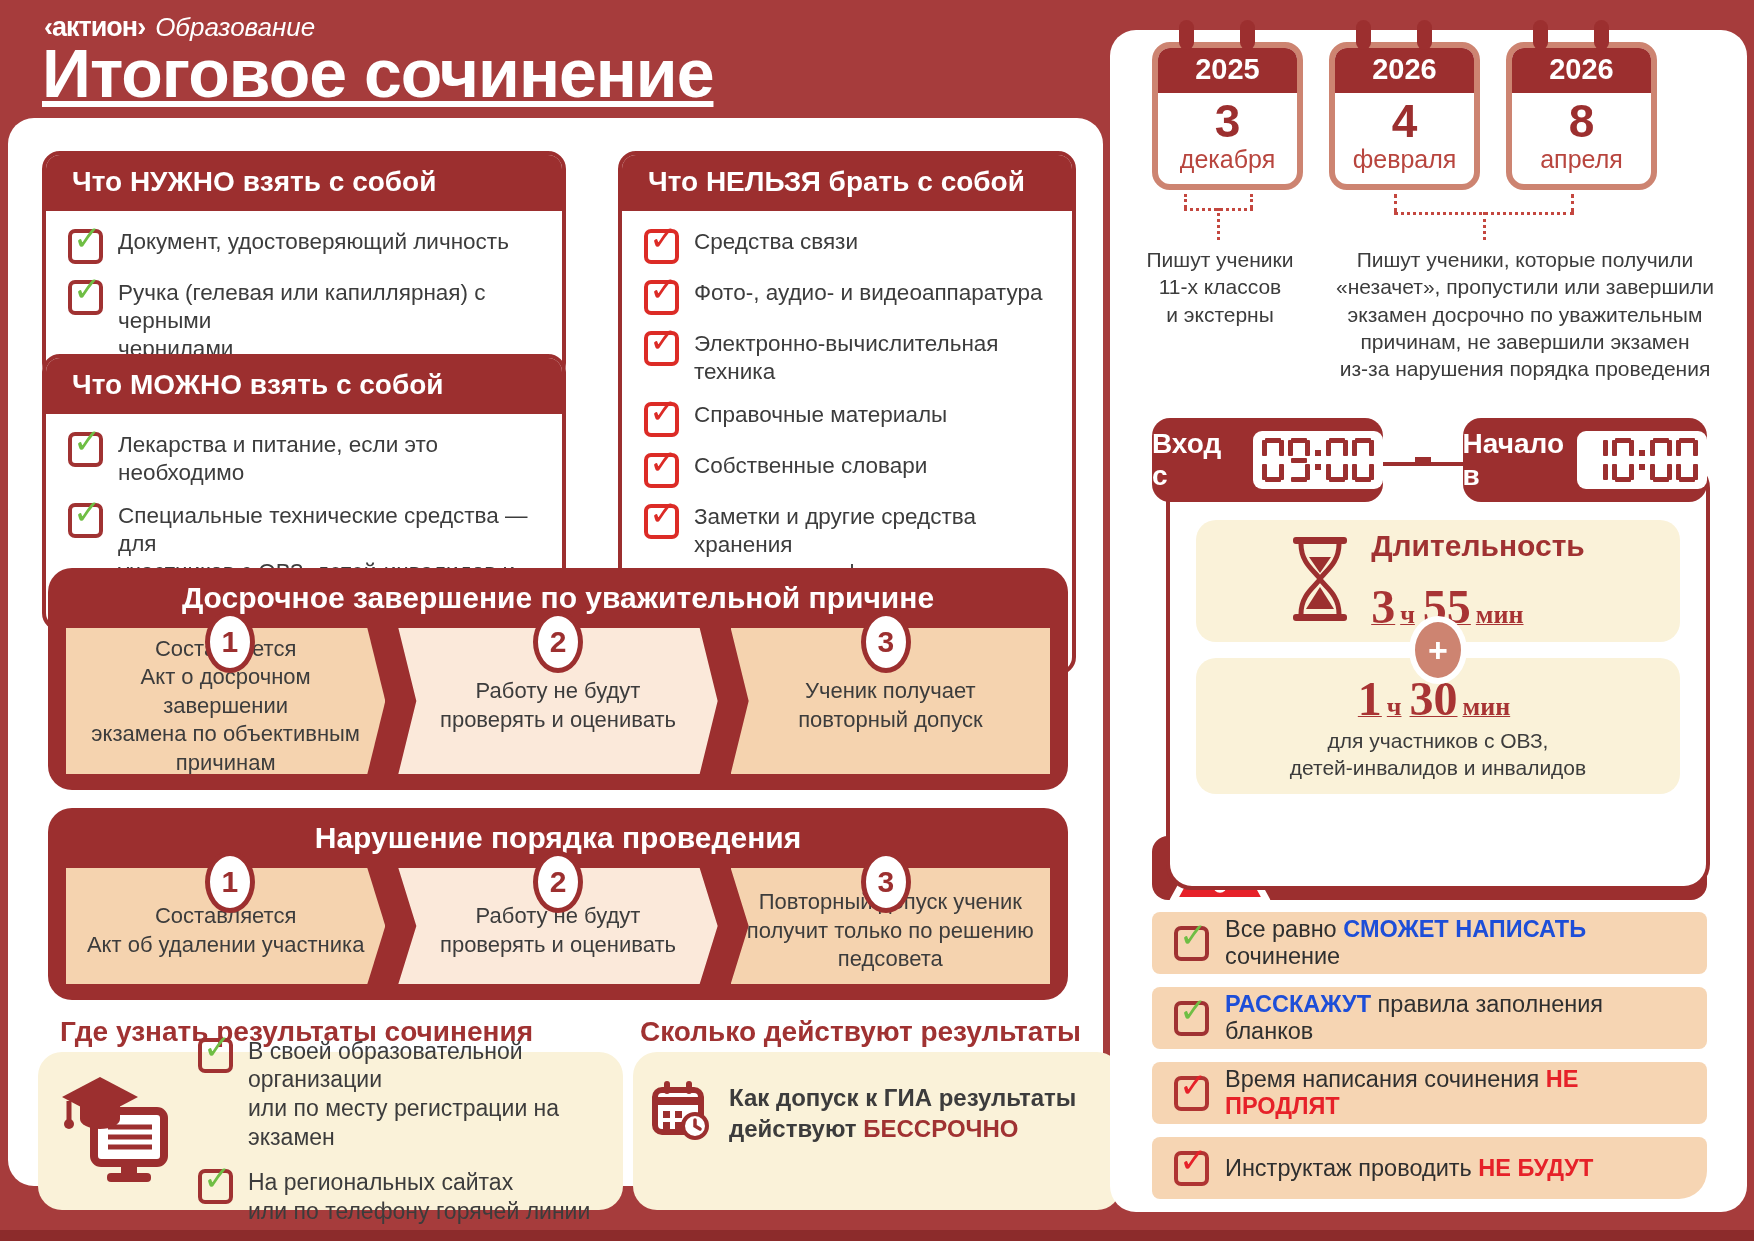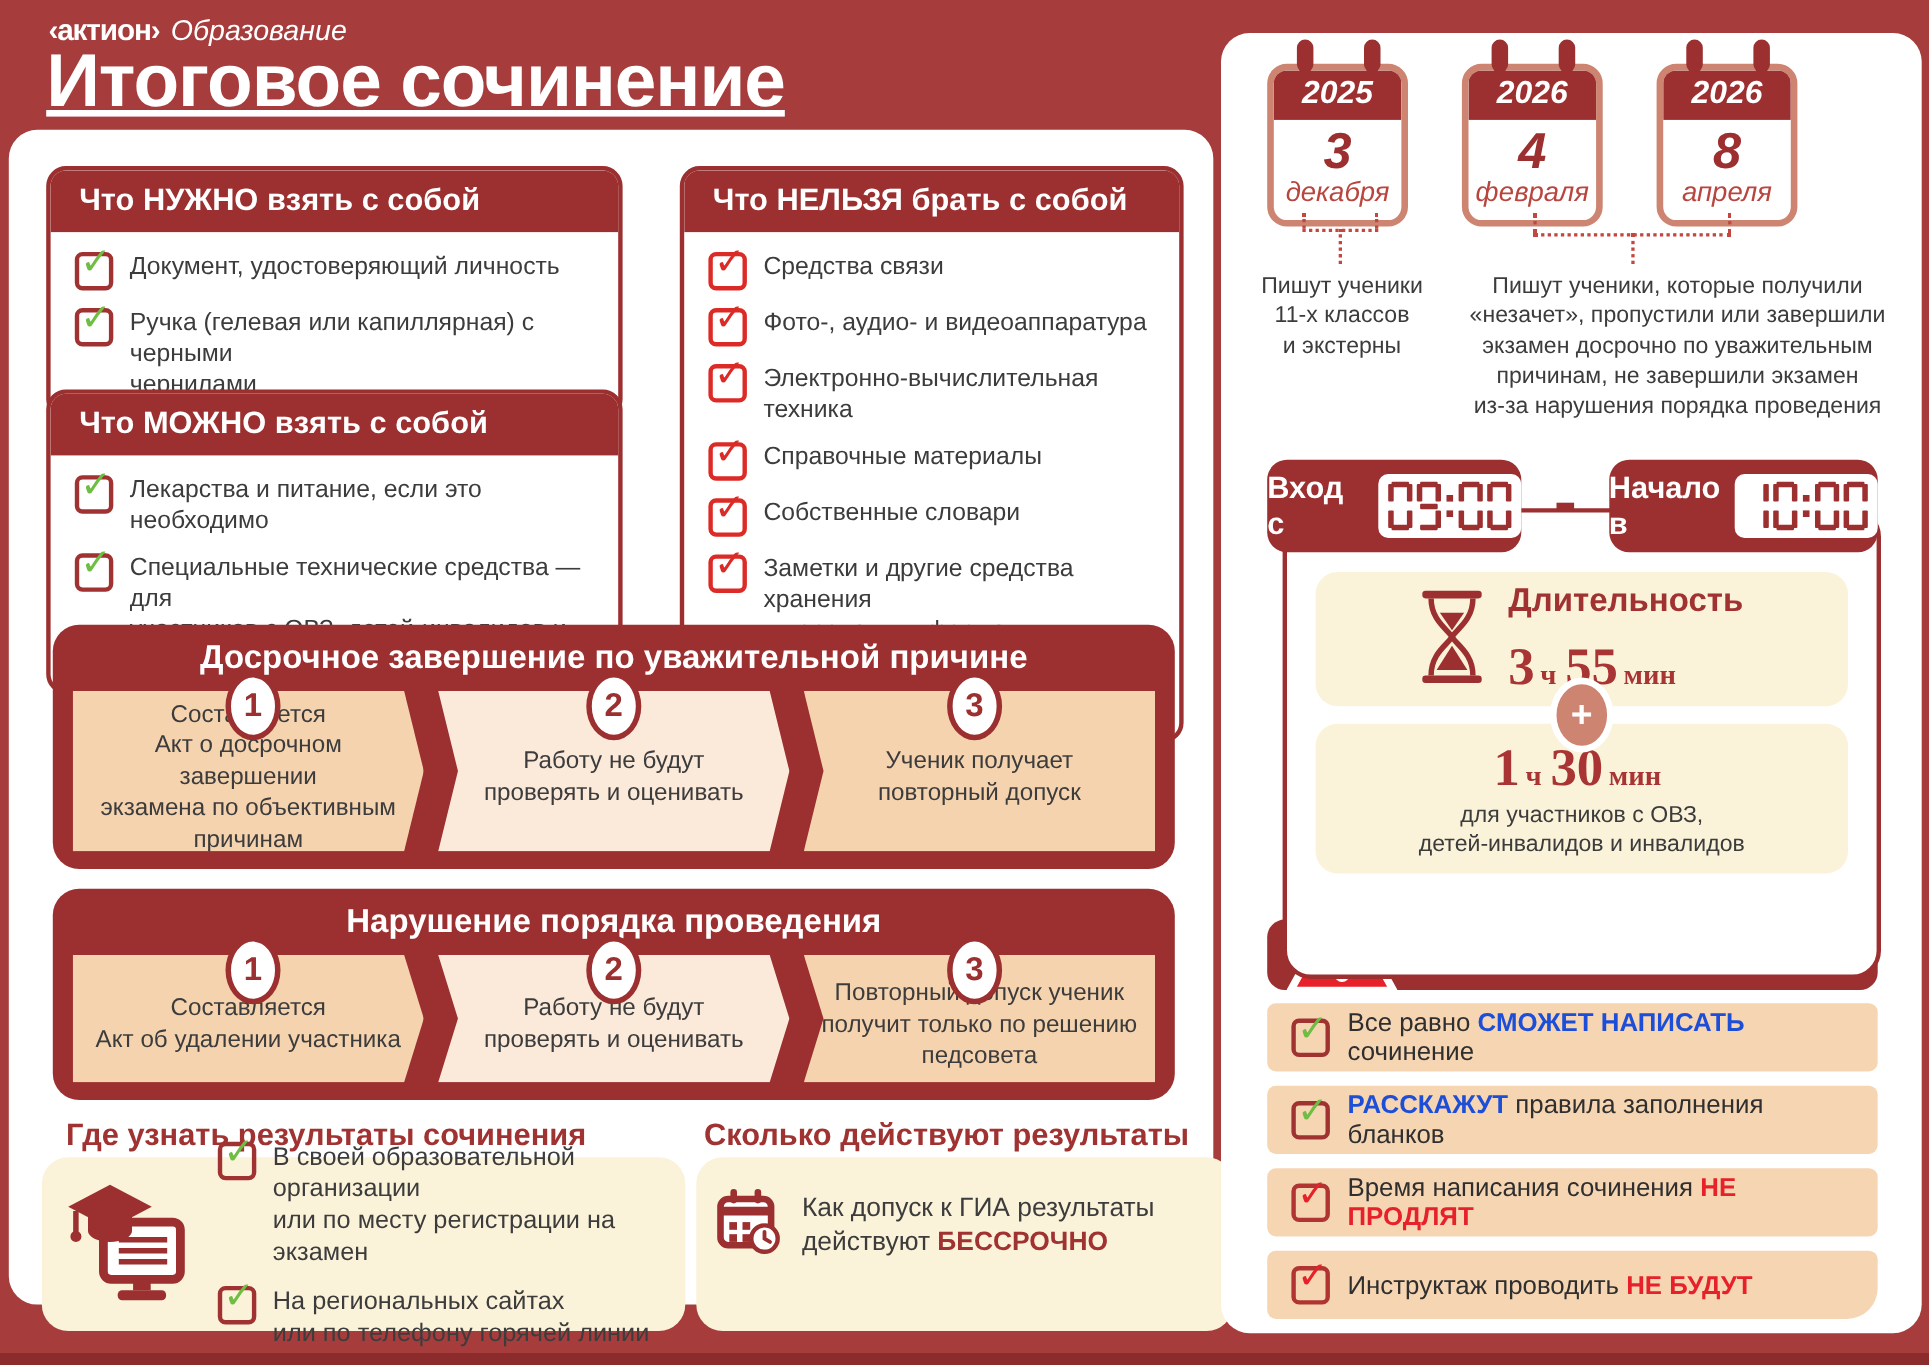--- a/index.html
+++ b/index.html
@@ -47,29 +47,29 @@
   .badge{position:absolute;top:-17px;width:40px;height:52px;border-radius:50%;background:#fff;
          border:5px solid #9C2F2F;color:#9C2F2F;font-weight:bold;font-size:30px;
          display:flex;align-items:center;justify-content:center;}
   .badge.b1{left:calc(16.66% - 25px);} .badge.b2{left:calc(50% - 25px);} .badge.b3{left:calc(83.33% - 25px);}
   
   .mini-heading{font-size:28px;font-weight:bold;color:#A03232;}
   .h-where{left:52px;top:898px;}
   .h-validity{left:632px;top:898px;}
   .cream{background:#FAF2D9;border-radius:24px;}
   .cream-left{left:30px;top:934px;width:585px;height:158px;display:flex;align-items:center;}
-  .cream-right{left:625px;top:934px;width:488px;height:158px;display:flex;align-items:flex-start;padding-top:0;}
+  .cream-right{left:625px;top:934px;width:488px;height:158px;display:flex;align-items:flex-start;padding-top:0;font-weight:bold;}
   .cream-left .icon-zone{width:160px;display:flex;justify-content:center;flex:none;}
   .cream-left .list{display:flex;flex-direction:column;gap:17px;padding-right:6px;}
   .cream-left .chk-item{font-size:23px;}
   .cream-right .icon-zone{width:96px;display:flex;justify-content:center;flex:none;padding-top:26px;}
   .validity-text{font-size:24px;color:#3C3C3C;line-height:1.3;padding-top:30px;}
   .validity-text b{color:#A03232;}
   
-  .calendar{width:128px;position:absolute;top:20px;font-style:italic;}
+  .calendar{width:151px;position:absolute;top:4px;}
   .cal1{left:42px;} .cal2{left:219px;} .cal3{left:396px;}
   .cal-ring{position:absolute;top:-14px;width:15px;height:30px;border-radius:8px;background:#9C2F2F;}
   .cal-ring.r1{left:27px;} .cal-ring.r2{left:88px;}
   .cal-body{margin-top:8px;border:6px solid #CD8471;border-radius:18px;overflow:hidden;background:#fff;}
   .cal-year{background:#9C2F2F;color:#fff;font-weight:bold;font-size:29px;text-align:center;padding:5px 0 7px;}
   .cal-day{color:#9C2F2F;font-weight:bold;font-size:46px;text-align:center;line-height:1.05;margin-top:4px;}
   .cal-month{color:#B8453E;font-size:25px;text-align:center;padding-bottom:10px;}
   
   .dot-v{border-left:3px dotted #C4473F;width:0;}
   .dot-h{border-top:3px dotted #C4473F;height:0;}
@@ -93,21 +93,21 @@
   .seg-colon{width:8px;height:44px;position:relative;}
   .seg-colon i{position:absolute;left:1px;width:6px;height:6px;background:#9C2F2F;}
   .seg-colon i:first-child{top:12px;} .seg-colon i:last-child{bottom:12px;}
   
   .duration-frame{left:56px;top:432px;width:484px;height:366px;border:4px solid #9C2F2F;border-radius:26px;
                   background:#fff;padding:54px 26px 0;z-index:1;}
   .dur-box{background:#FAF2D9;border-radius:20px;}
   .dur-a{height:122px;display:flex;align-items:center;justify-content:center;gap:22px;}
   .dur-b{height:136px;margin-top:16px;display:flex;flex-direction:column;align-items:center;justify-content:center;gap:2px;}
   .dur-label{color:#A03232;font-weight:bold;font-size:30px;margin-bottom:16px;}
-  .dur-time{font-family:"Liberation Serif","DejaVu Serif",serif;color:#A83434;font-weight:bold;}
+  .dur-time{font-family:"Liberation Serif","DejaVu Serif",serif;color:#A83434;font-weight:bold;text-decoration:underline;}
   .dur-time .big{font-size:48px;} .dur-time .unit{font-size:26px;margin:0 8px 0 5px;}
   .dur-note{font-size:21px;color:#3C3C3C;text-align:center;line-height:1.25;white-space:pre-line;}
   .plus-badge{position:absolute;left:50%;top:150px;transform:translateX(-50%);width:46px;height:56px;
               border-radius:50%;background:#CD8471;border:6px solid #fff;color:#fff;font-size:34px;font-weight:bold;
               display:flex;align-items:center;justify-content:center;z-index:3;}
   
   .warn-bar{left:42px;top:806px;width:555px;height:64px;background:#9C2F2F;border-radius:16px;
             display:flex;align-items:center;justify-content:center;padding-left:120px;box-sizing:border-box;}
   .warn-bar .t{color:#fff;font-weight:bold;font-size:30px;}
   .warn-triangle{position:absolute;left:16px;top:-28px;}

